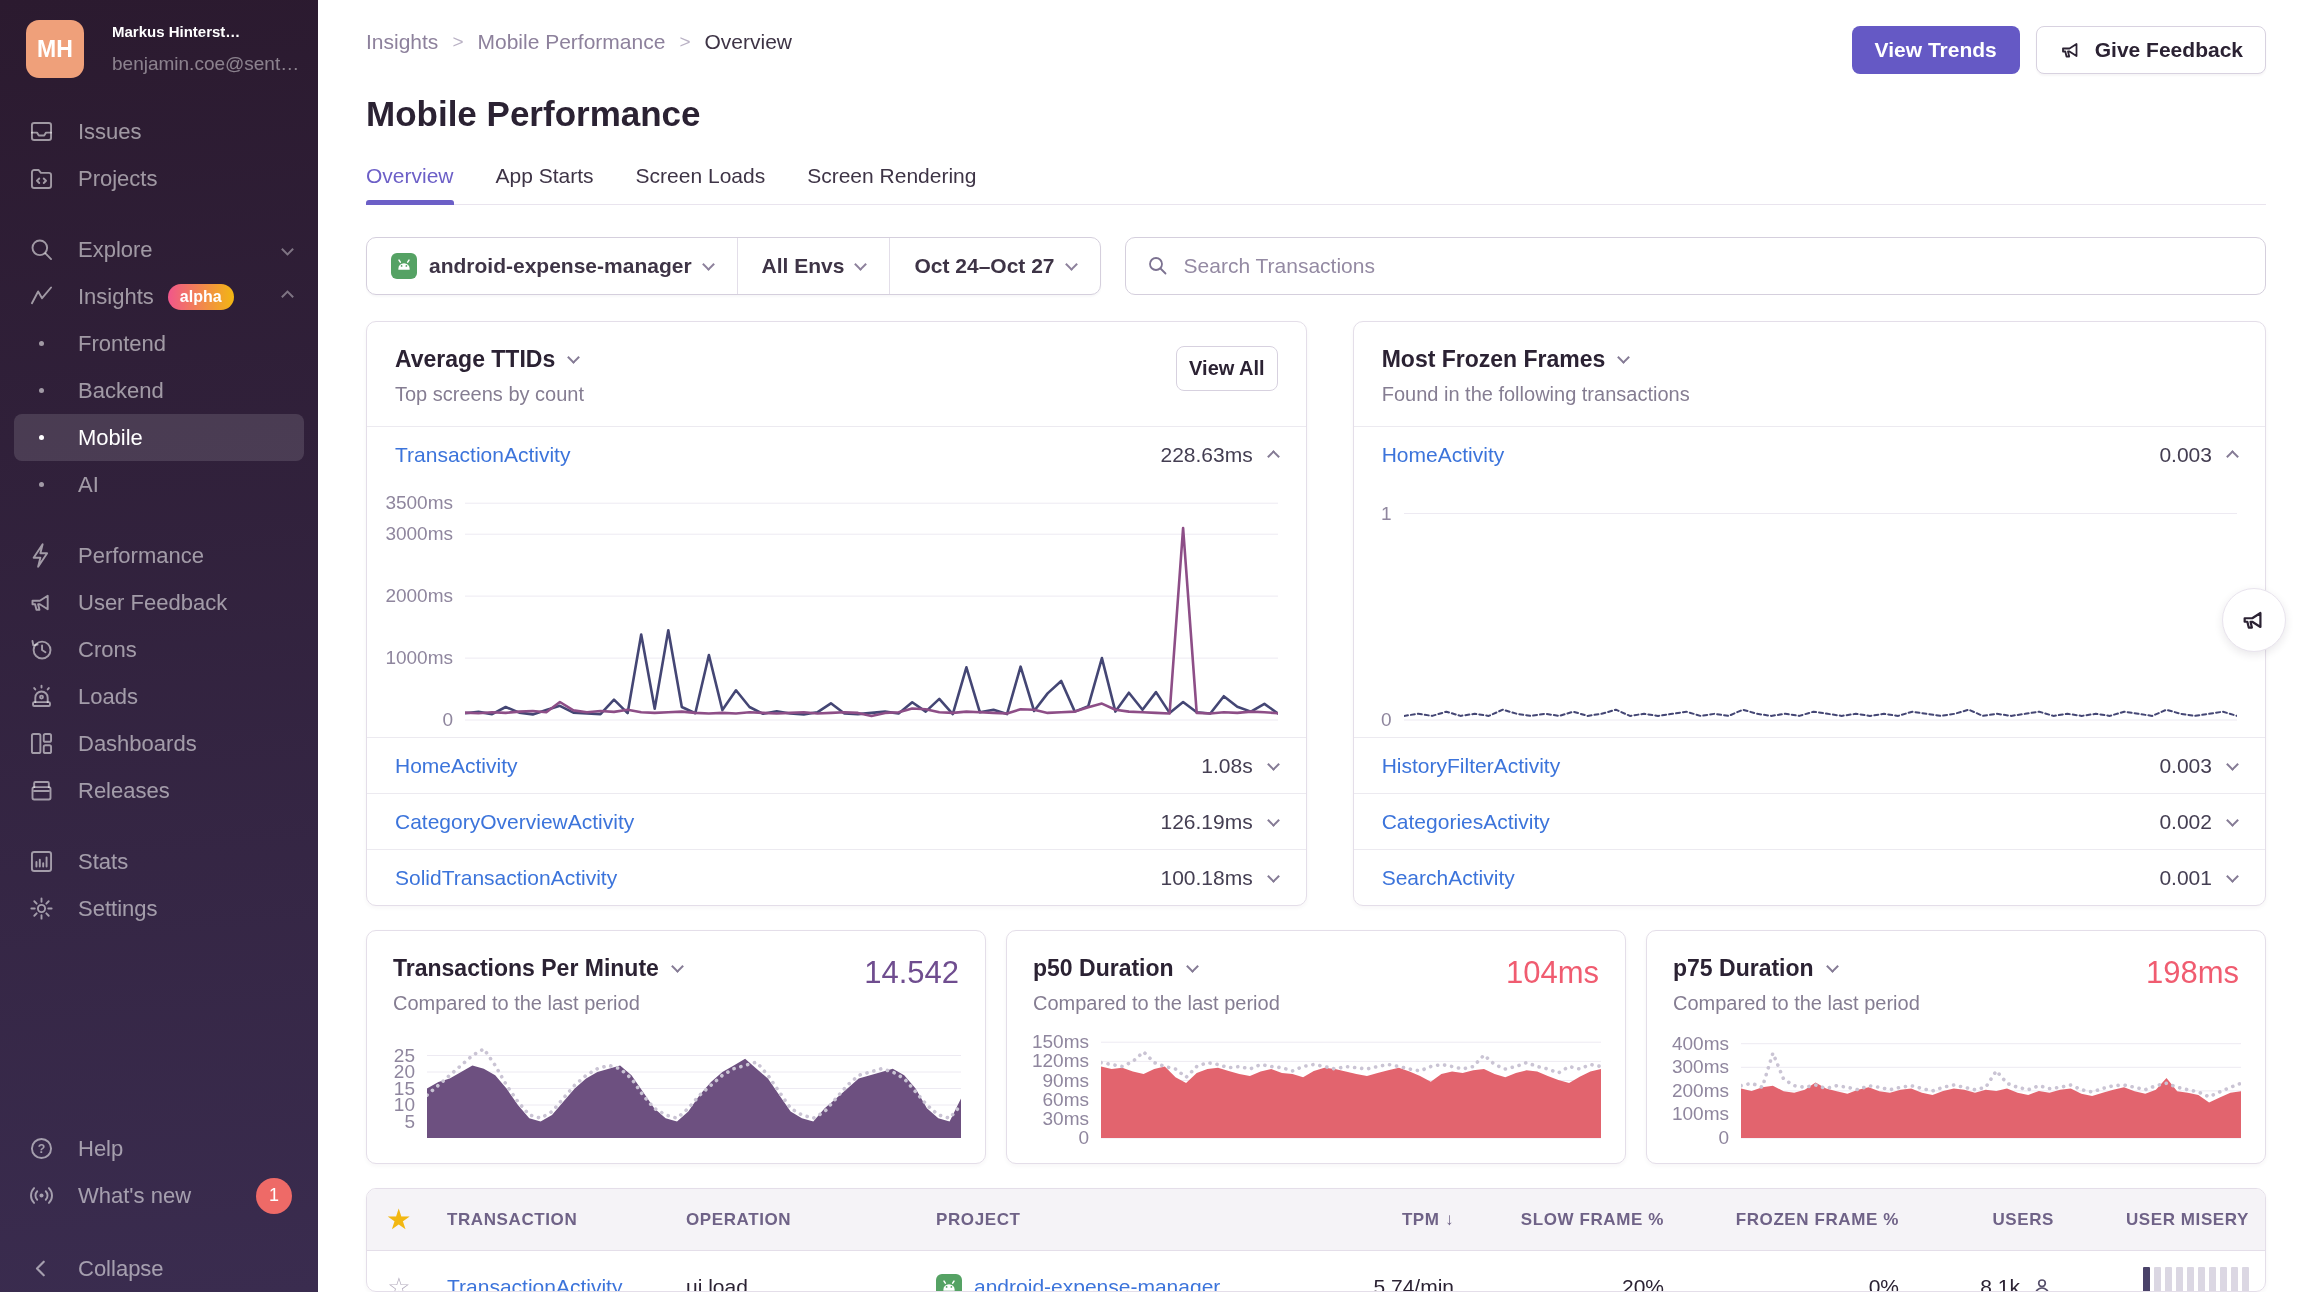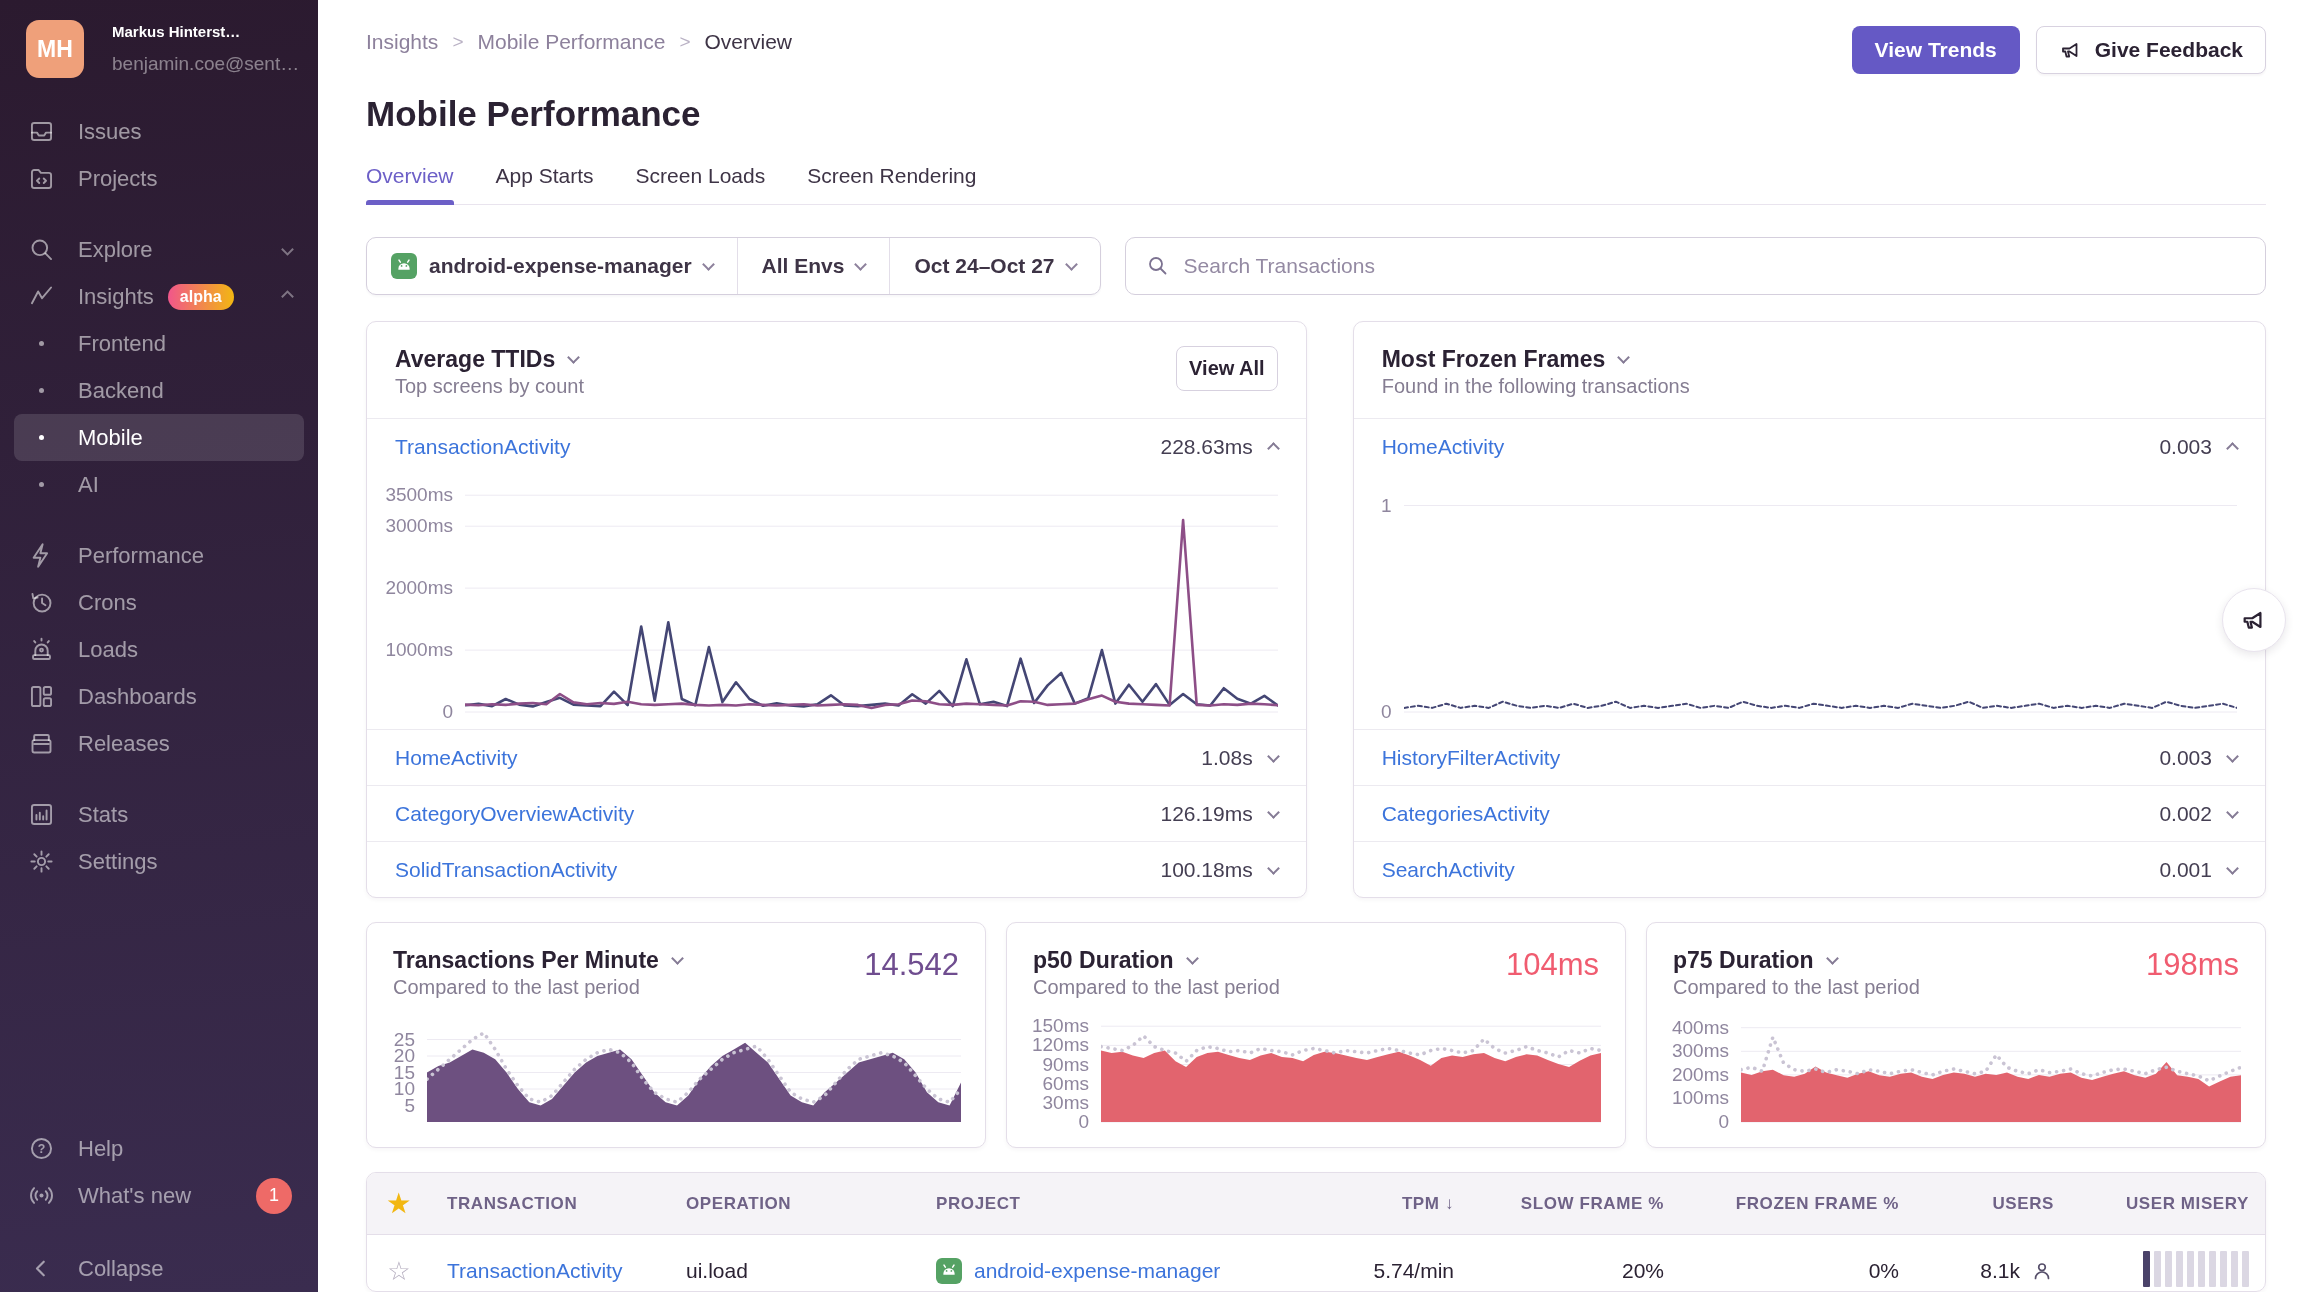--- a/index.html
+++ b/index.html
@@ -53,21 +53,21 @@
   .search-box svg{width:24px;height:24px;color:#7c7291;flex:none}
   .search-box input{border:none;outline:none;flex:1;font-size:21px;color:#3e3446;font-family:inherit;background:transparent}
   .search-box input::placeholder{color:#948aa3}
 
   
   .grid2{display:grid;grid-template-columns:1.03fr 1fr;gap:46px;margin-top:26px}
   .card{background:#fff;border:1px solid #e4dee9;border-radius:10px;box-shadow:0 2px 4px rgba(43,34,51,.04);overflow:hidden}
   .card-head{display:flex;justify-content:space-between;align-items:flex-start;padding:24px 28px 20px 28px}
   .ctitle{font-size:23px;font-weight:700;color:#2b2233;display:flex;align-items:center;gap:14px;cursor:pointer}
   .ctitle .chev{color:#857b95;margin-top:-4px}
-  .csub{font-size:20px;color:#857d92;margin-top:2px}
+  .csub{font-size:20px;color:#857d92;margin-top:10px}
   .btn-viewall{border:1px solid #d7d1df;border-radius:8px;background:#fff;font-size:20px;font-weight:600;color:#2b2233;padding:10px 12px;cursor:pointer}
   .divider{border-top:1px solid #eceaf0}
   .acc-row{display:flex;justify-content:space-between;align-items:center;height:56px;padding:0 28px;cursor:pointer}
   .acc-row + .acc-row{border-top:1px solid #eceaf0}
   .acc-rows .acc-row:first-child{border-top:1px solid #eceaf0}
   a.link{color:#3c74db;font-size:21px;text-decoration:none;cursor:pointer}
   .acc-val{display:flex;align-items:center;gap:16px;font-size:21px;color:#443e52}
   .acc-val .chev{color:#857b95;margin-top:-3px}
   .acc-val .chev.up{margin-top:3px}
 
@@ -175,20 +175,28 @@
     <div class="nitem grp">
       <span class="ico">
           <svg viewBox="0 0 24 24" fill="none" stroke="currentColor" stroke-width="1.7" stroke-linejoin="round">
             <path d="M13 2L5 14h6l-2 8 8-12h-6l2-8z"></path>
           </svg>
         </span>
       <span>Performance</span>
     </div>
     <div class="nitem">
       <span class="ico">
+          <svg viewBox="0 0 24 24" fill="none" stroke="currentColor" stroke-width="1.7" stroke-linejoin="round">
+            <path d="M4 10.5h6.5l7-4.5v12l-7-4.5H9l1.2 5H7.5L6.3 13.5H4v-3z"></path>
+          </svg>
+        </span>
+      <span>User Feedback</span>
+    </div>
+    <div class="nitem">
+      <span class="ico">
           <svg viewBox="0 0 24 24" fill="none" stroke="currentColor" stroke-width="1.7" stroke-linecap="round" stroke-linejoin="round">
             <circle cx="12.5" cy="12.5" r="7.5"></circle>
             <path d="M12.5 8.5v4l3 2"></path>
             <path d="M4 4.5l.7 3.8 3.8-.7"></path>
           </svg>
         </span>
       <span>Crons</span>
     </div>
     <div class="nitem">
       <span class="ico">

